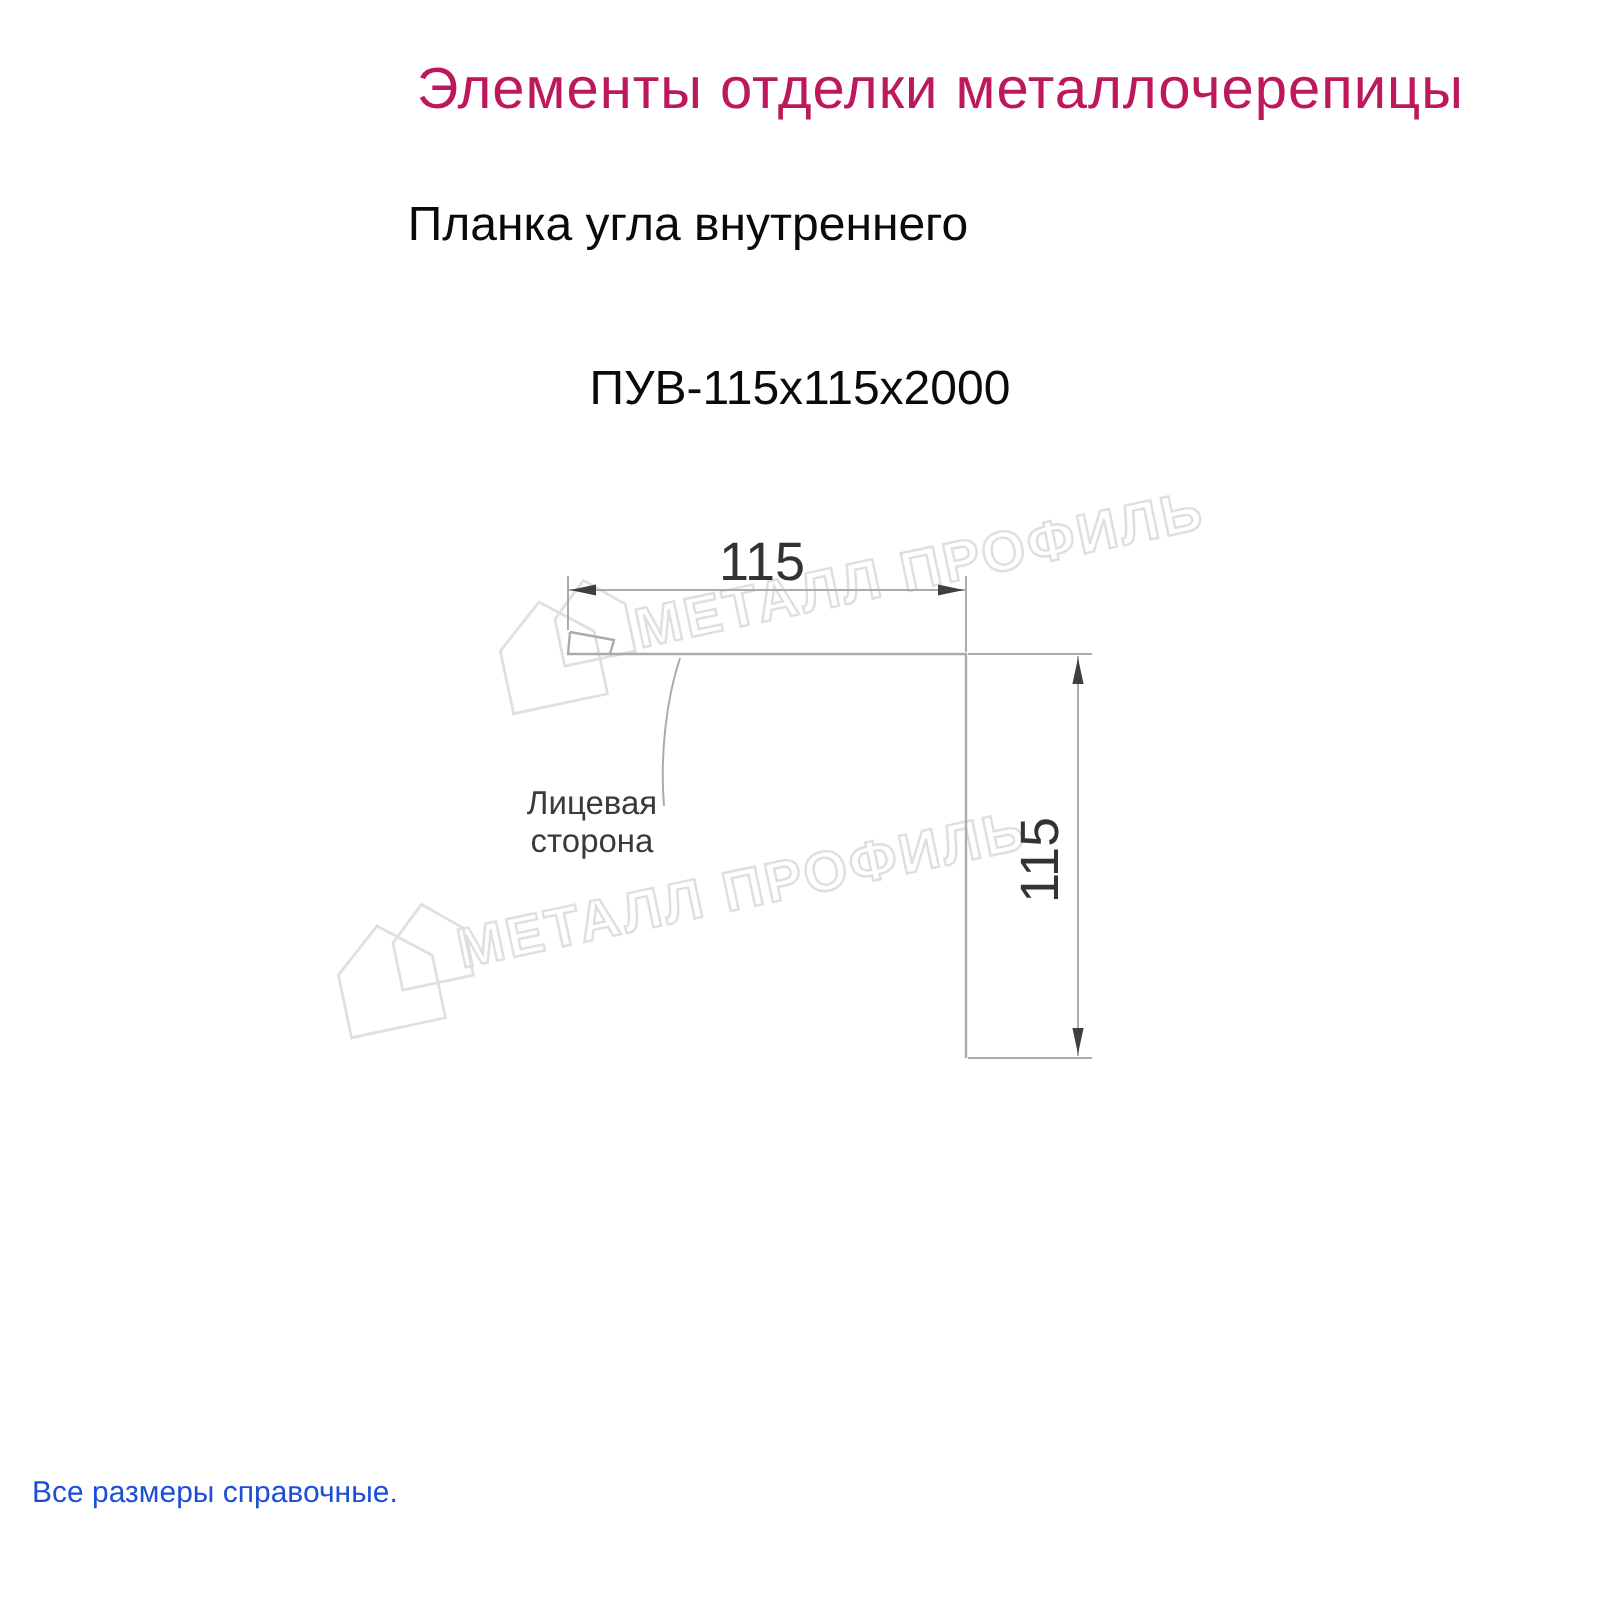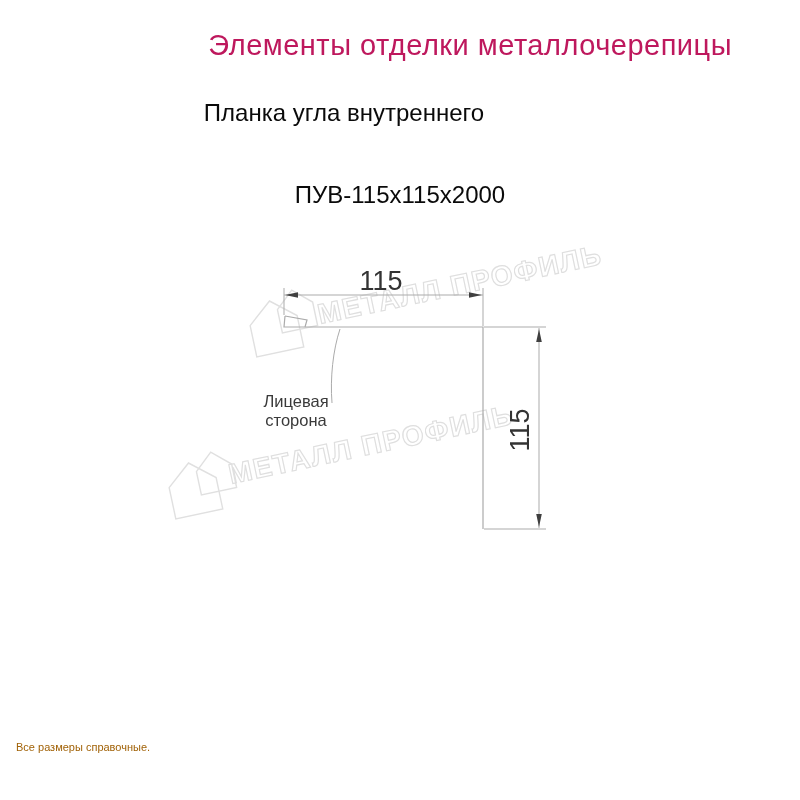--- a/index.html
+++ b/index.html
@@ -57,23 +57,23 @@
     font-weight: bold;
     letter-spacing: 1.5px;
     fill: none;
     stroke: #dfdfdf;
     stroke-width: 1.2;
   }
   .wm-shape { fill: none; stroke: #e0e0e0; stroke-width: 1.4; }
   .notes {
     position: absolute;
     left: 16px; top: 737px;
-    font-size: 11px;
+    font-size: 15px;
     line-height: 20.5px;
-    color: #a16207;
+    color: #1d4ed8;
   }
 </style>
 </head>
 <body>
 
 <div id="stage">
 
   <div class="page-title">Элементы отделки металлочерепицы</div>
   <div class="product-name">Планка угла внутреннего</div>
   <div class="product-code">ПУВ-115х115х2000</div>

